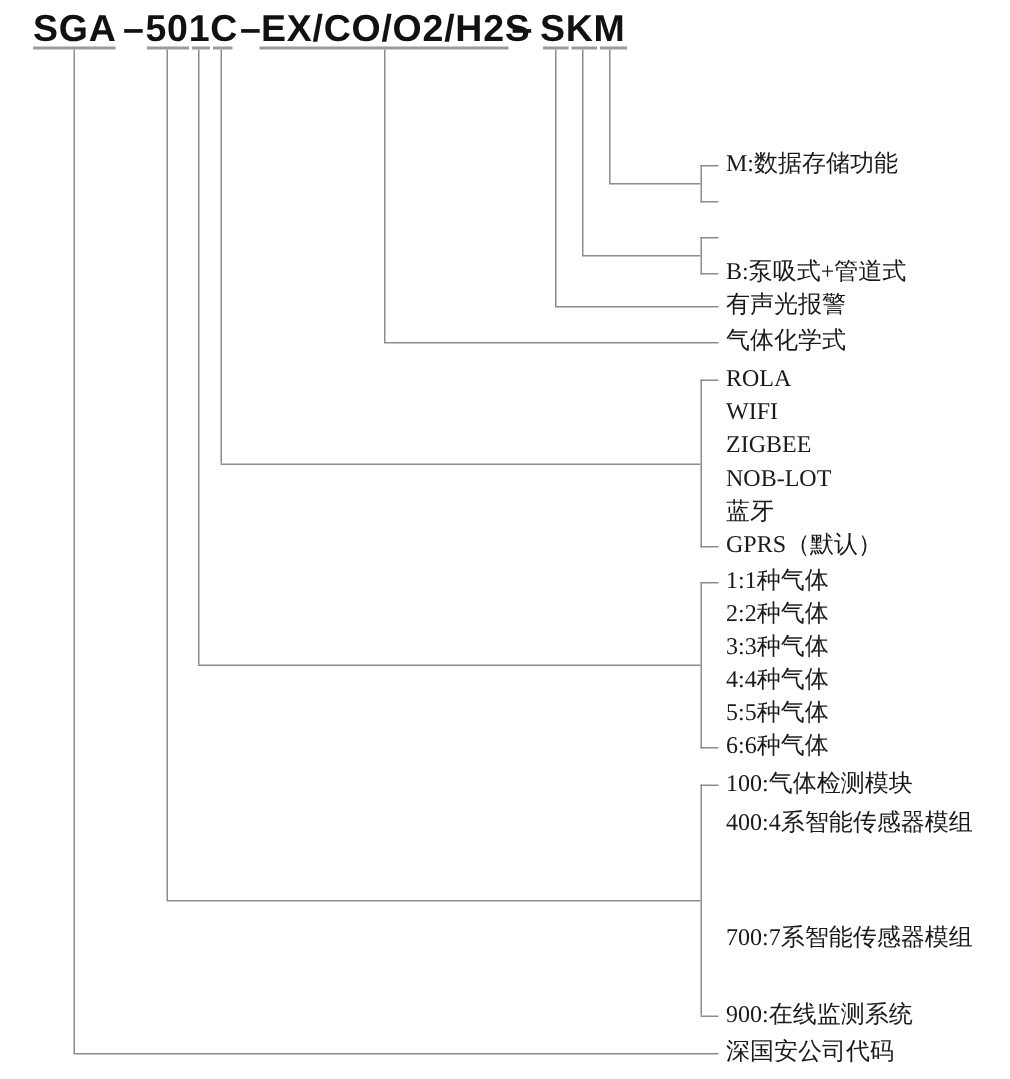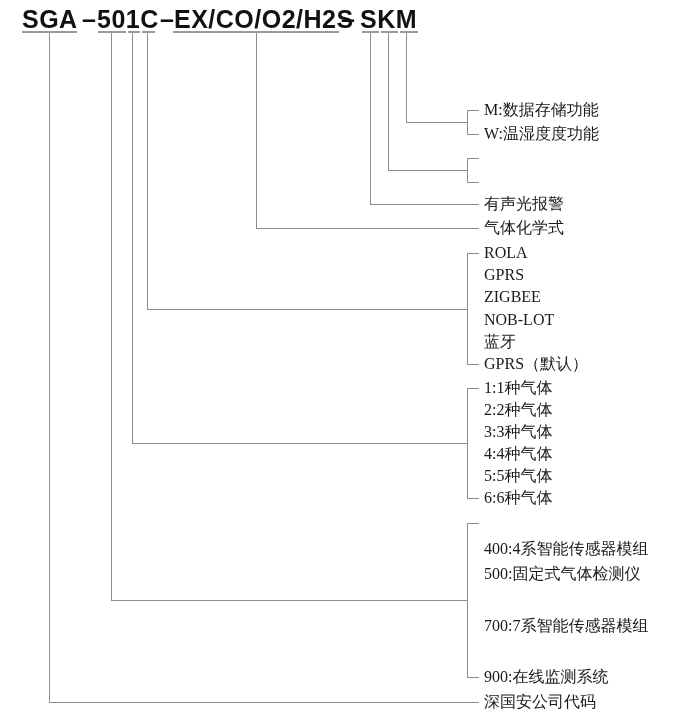--- a/index.html
+++ b/index.html
@@ -78,38 +78,38 @@
 
   <div class="vl" style="left:467px; top:388px; height:111px"></div>
   <div class="hl" style="top:388px; left:467px; width:12px"></div>
   <div class="hl" style="top:498px; left:467px; width:12px"></div>
 
   <div class="vl" style="left:467px; top:523px; height:154px"></div>
   <div class="hl" style="top:523px; left:467px; width:12px"></div>
   <div class="hl" style="top:677px; left:467px; width:12px"></div>
 
   <div class="lbl" style="top:100px">M:数据存储功能</div>
-  <div class="lbl" style="top:124px">W:温湿度度功能</div>
+  <div class="lbl" style="top:172px">B:泵吸式+管道式</div>
   <div class="lbl" style="top:194px">有声光报警</div>
   <div class="lbl" style="top:218px">气体化学式</div>
 
   <div class="lbl" style="top:243px">ROLA</div>
-  <div class="lbl" style="top:265px">GPRS</div>
+  <div class="lbl" style="top:265px">WIFI</div>
   <div class="lbl" style="top:287px">ZIGBEE</div>
   <div class="lbl" style="top:310px">NOB-LOT</div>
   <div class="lbl" style="top:332px">蓝牙</div>
   <div class="lbl" style="top:354px">GPRS（默认）</div>
 
   <div class="lbl" style="top:378px">1:1种气体</div>
   <div class="lbl" style="top:400px">2:2种气体</div>
   <div class="lbl" style="top:422px">3:3种气体</div>
   <div class="lbl" style="top:444px">4:4种气体</div>
   <div class="lbl" style="top:466px">5:5种气体</div>
   <div class="lbl" style="top:488px">6:6种气体</div>
 
+  <div class="lbl" style="top:513px">100:气体检测模块</div>
   <div class="lbl" style="top:539px">400:4系智能传感器模组</div>
-  <div class="lbl" style="top:564px">500:固定式气体检测仪</div>
   <div class="lbl" style="top:616px">700:7系智能传感器模组</div>
   <div class="lbl" style="top:667px">900:在线监测系统</div>
 
   <div class="lbl" style="top:692px">深国安公司代码</div>
 
 </div>
 
 </body></html>

